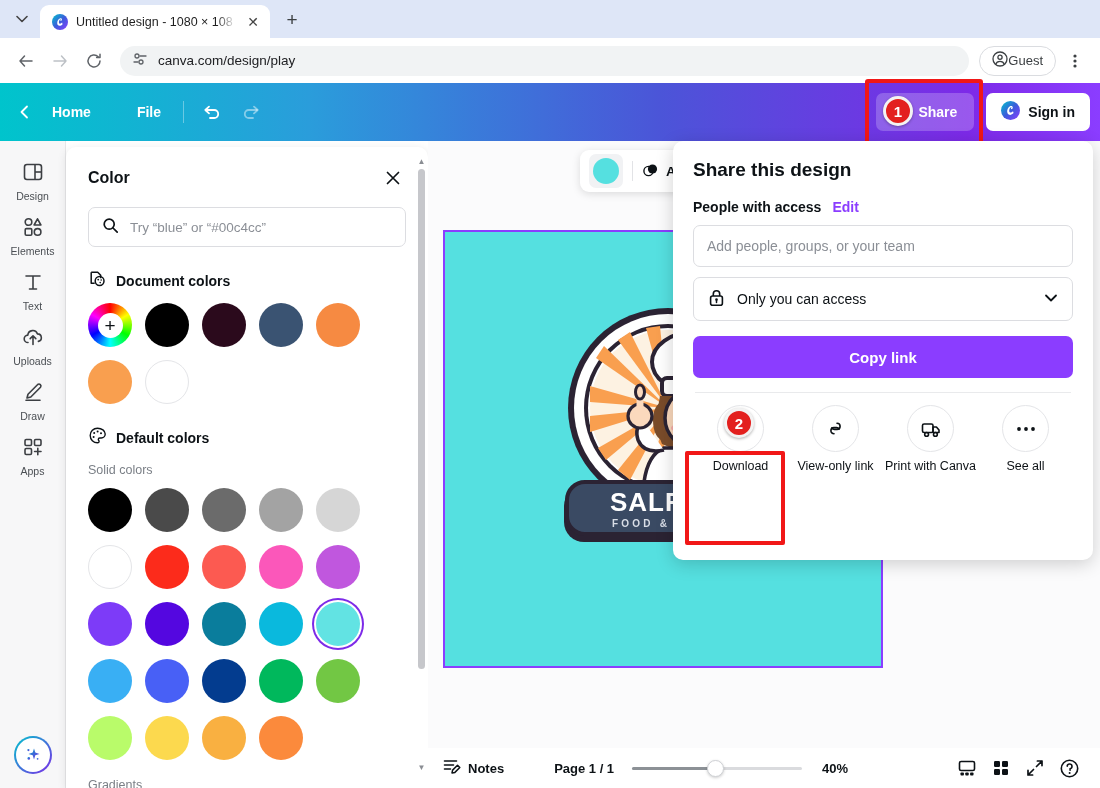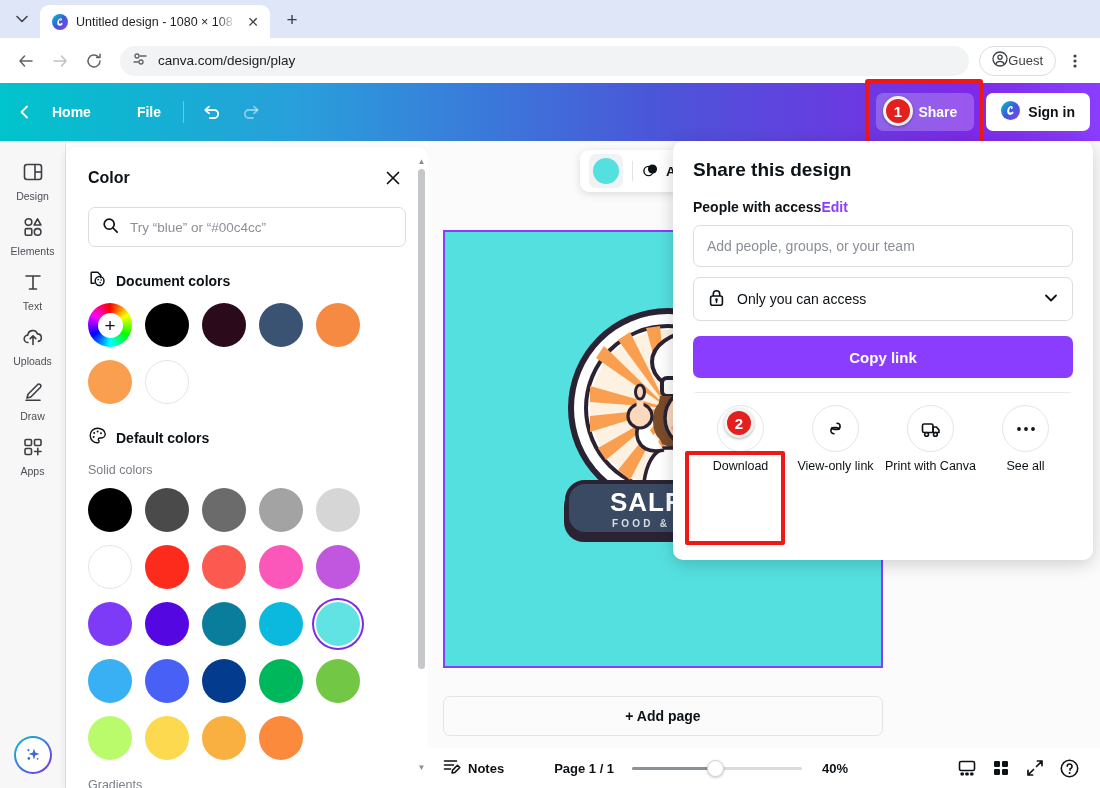--- a/index.html
+++ b/index.html
@@ -241,21 +241,21 @@
   .bb-spacer { flex: 1 1 auto; }
 
   
   .share-panel {
     position: absolute; left: 673px; top: 141px; width: 420px; height: 419px;
     background: #fff; border-radius: 10px;
     box-shadow: 0 4px 18px rgba(0,0,0,.18); z-index: 30;
     padding: 18px 20px;
   }
   .sp-title { font-size: 19px; font-weight: bold; color: #0d1216; }
-  .sp-row { display: flex; align-items: center; gap: 0; margin-top: 18px; }
+  .sp-row { display: flex; align-items: center; gap: 11px; margin-top: 18px; }
   .sp-label { font-size: 14px; font-weight: bold; color: #0d1216; }
   .sp-edit { font-size: 14px; color: #8b3dff; font-weight: 600; }
   .sp-input {
     margin-top: 10px; height: 42px; border: 1px solid #dcdde1; border-radius: 7px;
     display: flex; align-items: center; padding: 0 13px;
     font-size: 14px; color: #8b8f96; text-align: right;
   }
   .sp-select {
     margin-top: 10px; height: 44px; border: 1px solid #dcdde1; border-radius: 7px;
     display: flex; align-items: center; padding: 0 13px; gap: 11px;
@@ -674,21 +674,20 @@
           <g>
             <rect x="14" y="190" width="236" height="56" rx="20" fill="#2b2333"></rect>
             <rect x="17" y="186" width="236" height="52" rx="18" fill="#3a4a63" stroke="#2b2333" stroke-width="4"></rect>
             <text x="60" y="215" font-family="Liberation Sans, sans-serif" font-size="26" font-weight="bold" fill="#ffffff" letter-spacing="1" id="logo-brand">SALFORD</text>
             <text x="62" y="231" font-family="Liberation Sans, sans-serif" font-size="10" font-weight="bold" fill="#d8dde6" letter-spacing="3.2" id="logo-tagline">FOOD &amp; D</text>
           </g>
         </svg>
       </div>
     </div>
 
-    <div class="add-page">+ Add page</div>
   </div>
 
   <div class="bottombar">
     <div class="bb-notes">
       <span>
         <svg width="19" height="19" viewBox="0 0 19 19">
             <path d="M2.5 4h12M2.5 8h9M2.5 12h6" stroke="#0d1216" stroke-width="1.6" stroke-linecap="round"></path>
             <path d="M15.5 8.2 10.6 13.1 10 16l2.9-.6 4.9-4.9z" stroke="#0d1216" stroke-width="1.5" fill="none" stroke-linejoin="round"></path>
           </svg>
       </span>

